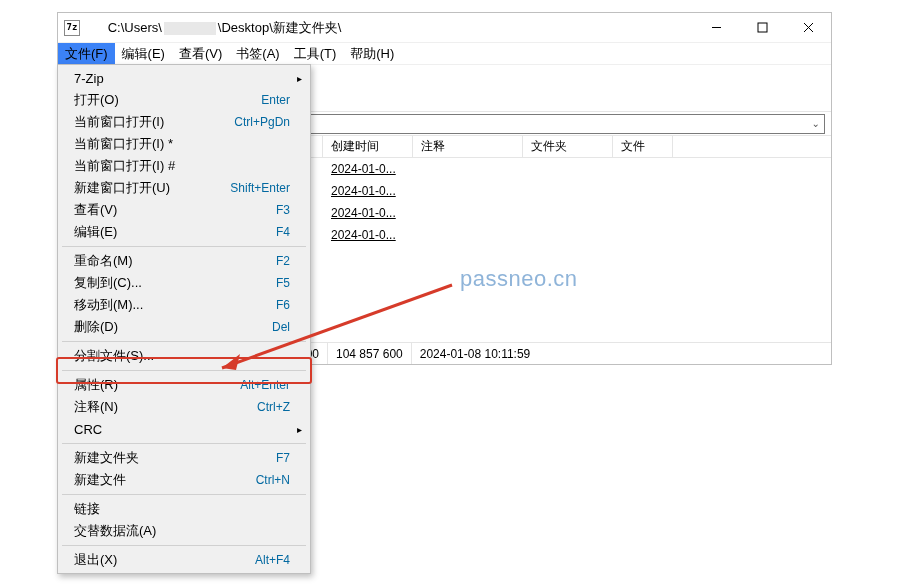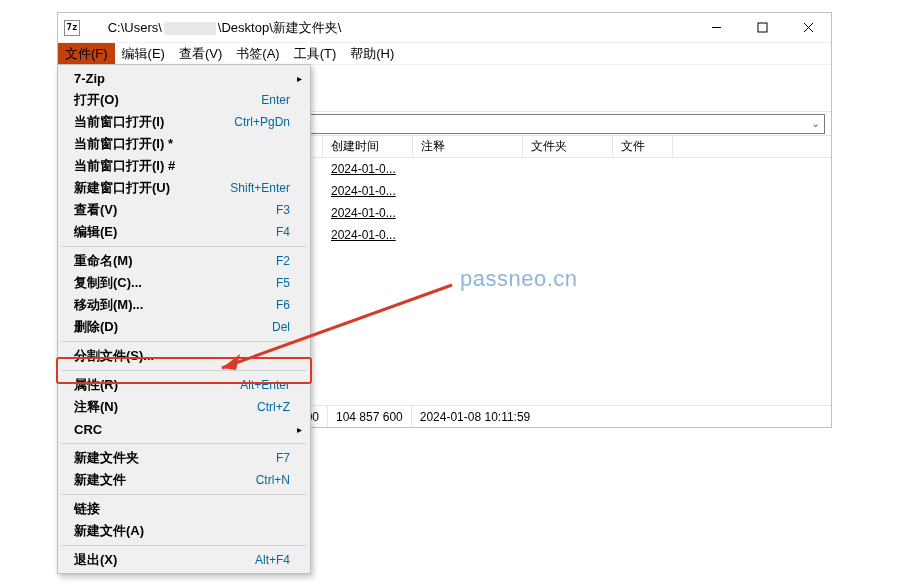--- a/index.html
+++ b/index.html
@@ -1,34 +1,34 @@
 <!DOCTYPE html>
 <html><head>
 <meta charset="utf-8">
 <style>
   * { box-sizing: border-box; font-family: "Microsoft YaHei", "Segoe UI", Arial, sans-serif; }
   body { margin: 0; background: #fff; width: 900px; height: 587px; position: relative; overflow: hidden; }
 
   
   .window {
-    position: absolute; left: 57px; top: 12px; width: 775px; height: 416px;
+    position: absolute; left: 57px; top: 12px; width: 775px; height: 353px;
     border: 1px solid #bfbfbf; background: #fff; display: flex; flex-direction: column;
   }
   .titlebar { height: 30px; display: flex; align-items: center; padding-left: 6px; border-bottom: 1px solid #efefef;}
   .titlebar .app-icon { width: 16px; height: 16px; border:1px solid #888; display:flex;align-items:center;justify-content:center;font:600 9px/1 monospace; margin-right:6px;}
   .titlebar .title-text { font-size: 13px; color:#000; white-space: pre; }
   .titlebar .title-text .redact { display:inline-block; width:52px; height:13px; background:#e8e8e8; vertical-align:middle; margin:0 2px;}
   .winbtns { margin-left:auto; display:flex; }
   .winbtn { width:46px; height:30px; display:flex; align-items:center; justify-content:center; font-size:13px; color:#000;}
   .winbtn svg { stroke:#000; stroke-width:1; fill:none; }
 
   
   .menubar { height:22px; display:flex; align-items:stretch; border-bottom:1px solid #efefef; font-size:13px;}
   .menubar .mitem { padding:0 7px; display:flex; align-items:center; cursor:default;}
-  .menubar .mitem.active { background:#c2410c;}
+  .menubar .mitem.active { background:#3b82f6;}
 
   
   .toolbar { height:47px; border-bottom:1px solid #e5e5e5; }
 
   
   .addr-row { height:24px; display:flex; align-items:center; border-bottom:1px solid #e5e5e5;}
   .addr-input { flex:1; height:20px; margin:2px 6px; border:1px solid #7a7a7a; background:#fff; font-size:12px; padding:0 4px; display:flex; align-items:center; justify-content:space-between;}
   .addr-input .chev { font-size:10px; color:#555;}
 
   
@@ -45,21 +45,21 @@
   .statusbar { height:22px; border-top:1px solid #e5e5e5; display:flex; align-items:center; font-size:12px;}
   .statusbar .seg { padding:0 8px; border-right:1px solid #e5e5e5; height:100%; display:flex; align-items:center;}
 
   
   .popup {
     position:absolute; left:57px; top:64px; width:254px;
     background:#f0f0f0; border:1px solid #bfbfbf; box-shadow:2px 3px 6px rgba(0,0,0,.25);
     font-size:13px; color:#000; z-index:10; padding:2px 0;
   }
   .popup .row { height:22px; display:flex; align-items:center; padding:0 20px 0 16px; position:relative;}
-  .popup .row .label { flex:1; white-space:nowrap;font-weight:bold;}
+  .popup .row .label { flex:1; white-space:nowrap;}
   .popup .row .accel { color:#0369a1; font-size:12px; margin-left:auto;}
   .popup .row .sub { position:absolute; right:8px; font-size:10px;}
   .popup .sep { height:1px; background:#d0d0d0; margin:3px 4px;}
   .popup .row.hl { background:#cce8ff;}
   
   .red-box {
     position:absolute; pointer-events:none; border:2.5px solid #d63b2a; border-radius:3px;
     left:56px; top:357px; width:256px; height:27px; z-index:20;
   }
 
@@ -232,21 +232,21 @@
     </div>
     <div class="row">
       <span class="label">新建文件</span>
       <span class="accel">Ctrl+N</span>
     </div>
     <div class="sep"></div>
     <div class="row">
       <span class="label">链接</span>
     </div>
     <div class="row">
-      <span class="label">新建文件(A)</span>
+      <span class="label">交替数据流(A)</span>
     </div>
     <div class="sep"></div>
     <div class="row">
       <span class="label">退出(X)</span>
       <span class="accel">Alt+F4</span>
     </div>
   </div>
 
 <div class="red-box"></div>
 

